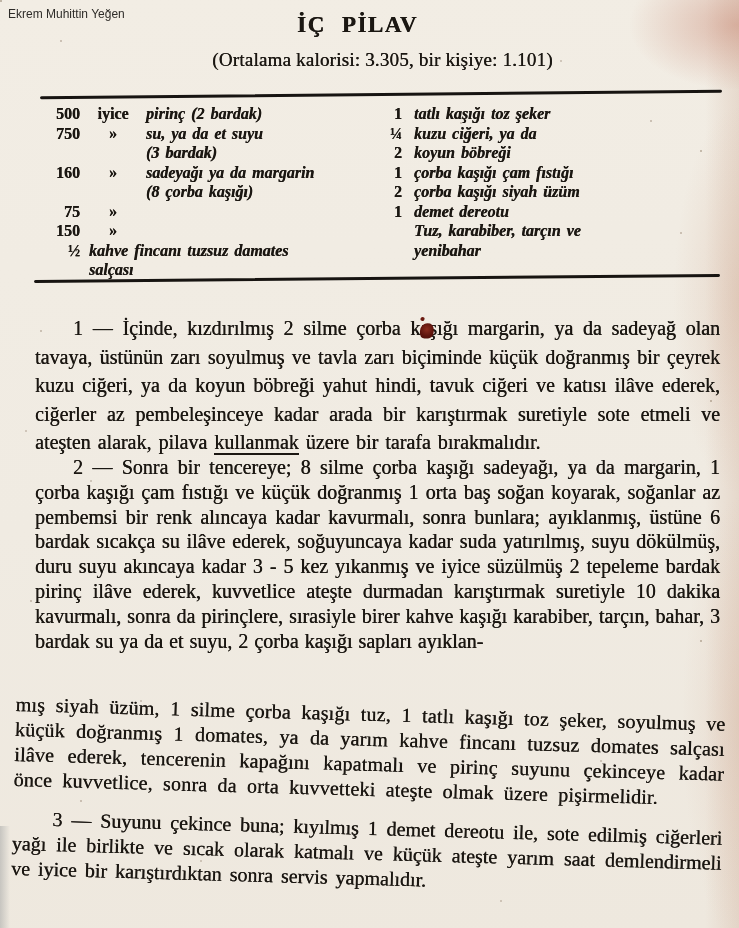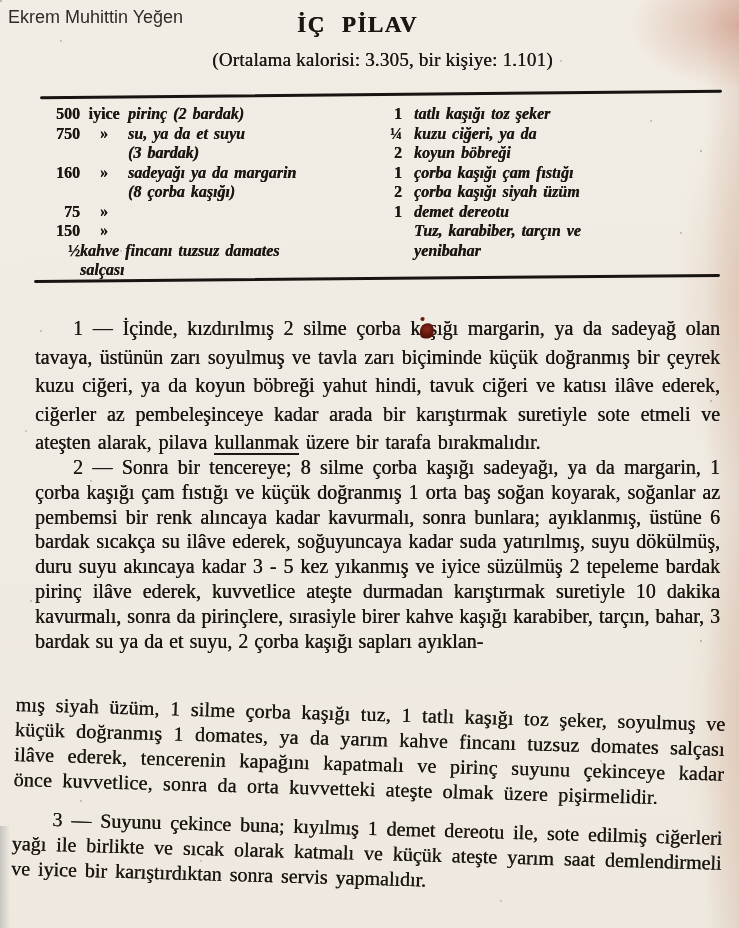--- a/index.html
+++ b/index.html
@@ -10,37 +10,37 @@
       radial-gradient(150px 90px at 737px 25px, rgba(193,120,98,.45), rgba(193,120,98,0) 72%),
       radial-gradient(90px 260px at 741px 300px, rgba(204,158,132,.28), rgba(204,158,132,0) 75%),
       radial-gradient(80px 300px at 742px 720px, rgba(204,158,132,.22), rgba(204,158,132,0) 75%),
       linear-gradient(to left, rgba(188,138,112,.20), rgba(188,138,112,0) 34px),
       linear-gradient(177deg,#f2ede4 0%,#f0ebe2 55%,#eee8de 100%);
     font-family:"Liberation Serif", serif;
     color:#1b1712;
   }
   .abs{position:absolute;}
   
-  #author{left:8px;top:7px;font-family:"Liberation Sans",sans-serif;font-size:18px;color:#2e2c29;}
+  #author{left:8px;top:7px;font-family:"Liberation Sans",sans-serif;font-size:12px;color:#2e2c29;}
   
   #title{left:0;top:12px;width:739px;text-align:center;transform:translateX(-12px);
          font-size:23px;font-weight:bold;letter-spacing:1.5px;word-spacing:9px;
          text-shadow:.4px 0 0 currentColor;}
   #subtitle{left:0;top:49px;width:739px;text-align:center;transform:translateX(13px);
          font-size:19px;letter-spacing:.2px;text-shadow:.3px 0 0 currentColor;}
   
   .rule{position:absolute;background:#171411;height:3px;border-radius:2px;}
   #rule-top{left:40px;top:93px;width:682px;transform:rotate(-.55deg);}
   #rule-bottom{left:34px;top:277px;width:686px;transform:rotate(-.5deg);}
   
   .ing-col{position:absolute;font-size:16px;font-weight:bold;line-height:19.5px;
            text-shadow:.35px 0 0 currentColor;}
   #ing-left{left:46px;top:104px;width:334px;}
   #ing-right{left:384px;top:104px;width:306px;}
-  .ing-row{display:grid;grid-template-columns:34px 48px 1fr;}
+  .ing-row{display:grid;grid-template-columns:34px 48px 1fr;column-gap:9px;}
   .ing-row.merged{grid-template-columns:34px 1fr;}
   #ing-right .ing-row{grid-template-columns:18px 1fr;column-gap:12px;}
   .qty{text-align:right;}
   .unit{text-align:center;}
   .txt{white-space:pre-line;word-spacing:2px;font-style:italic;}
   
   .bodyp{position:absolute;text-align:justify;text-shadow:.35px 0 0 currentColor;font-size:20px;}
   #para1{left:35px;top:294px;width:685px;line-height:28.5px;text-indent:38px;word-spacing:2px;}
   #para2{left:35px;top:435px;width:685px;line-height:24.8px;text-indent:38px;word-spacing:1px;}
   #lower-block{position:absolute;left:16px;top:692px;width:710px;transform:rotate(1.6deg);

